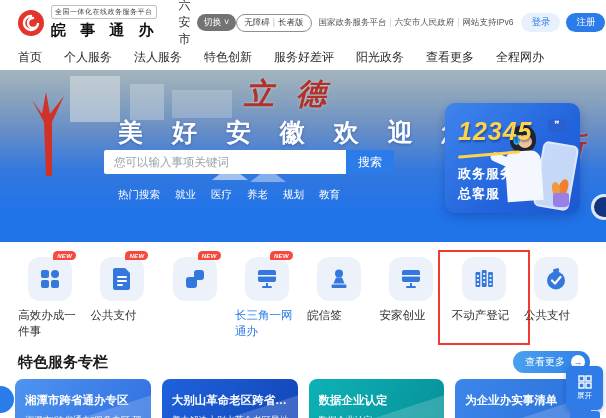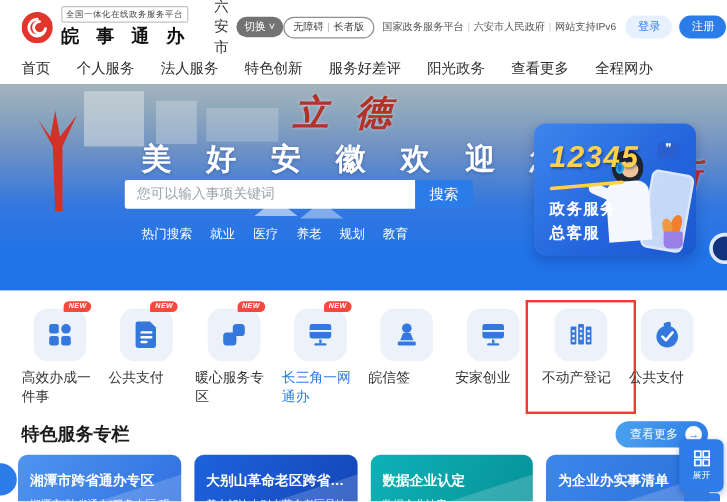--- a/index.html
+++ b/index.html
@@ -207,21 +207,20 @@
     </div>
 
     <div class="q-item">
       <div class="q-tile">
         <svg width="24" height="24" viewBox="0 0 24 24" fill="#3478dd">
           <rect x="3" y="10" width="11" height="11" rx="3"></rect>
             <rect x="11" y="3" width="10" height="10" rx="3"></rect>
         </svg>
         <span class="q-badge">NEW</span>
       </div>
-      <div class="q-label">暖心服务专区</div>
     </div>
 
     <div class="q-item hl">
       <div class="q-tile">
         <svg width="24" height="24" viewBox="0 0 24 24">
           <rect x="3" y="3" width="18" height="12" rx="2" fill="#3478dd"></rect>
           <rect x="3" y="8" width="18" height="1.6" fill="#edf2fa"></rect>
           <rect x="11" y="16" width="2" height="3" fill="#3478dd"></rect>
           <rect x="7" y="19" width="10" height="2" rx="1" fill="#3478dd"></rect>
         </svg>

